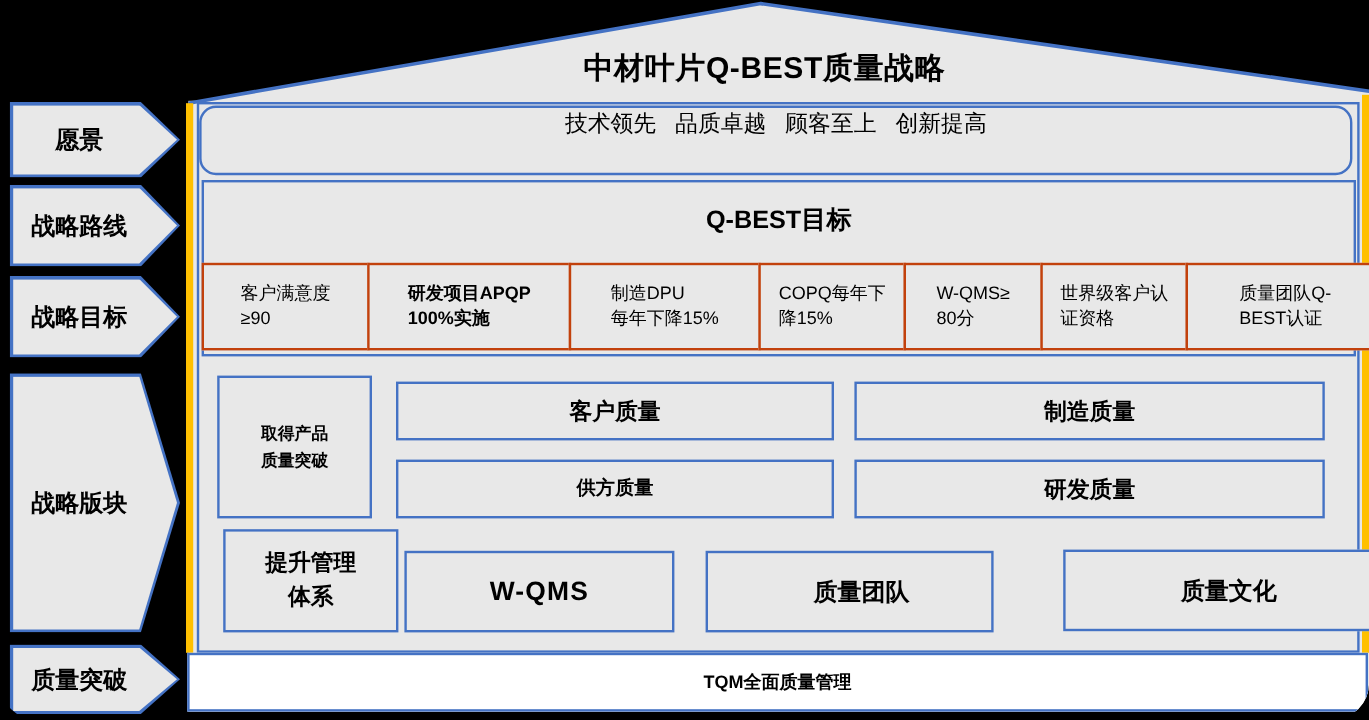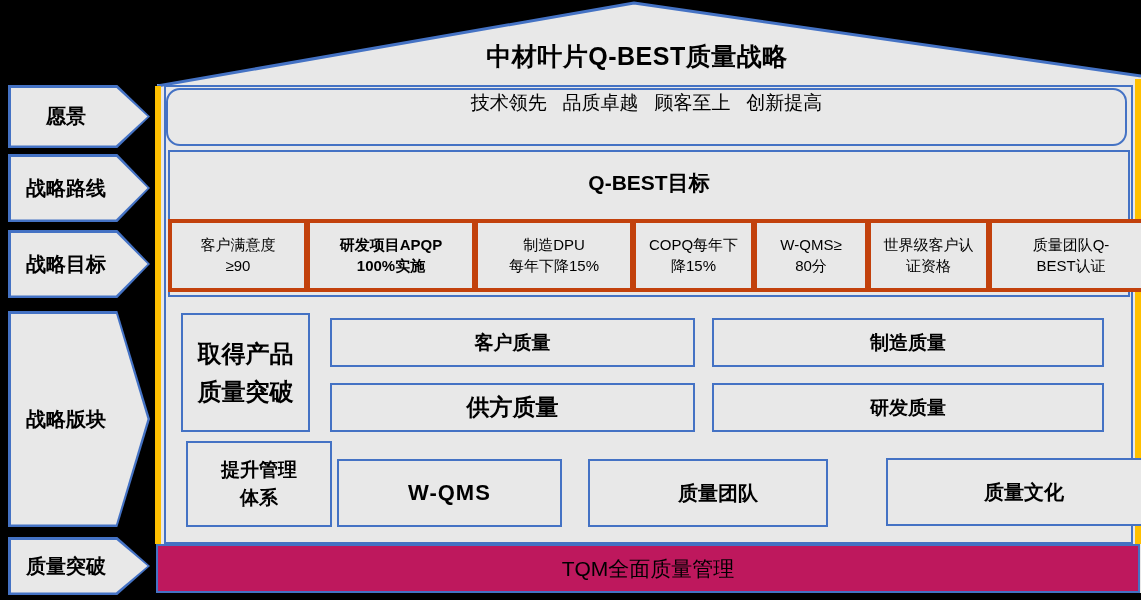--- a/index.html
+++ b/index.html
@@ -1,18 +1,18 @@
 <!DOCTYPE html>
 <html><head>
 <meta charset="utf-8">
 <style>
   html,body{margin:0;padding:0;background:#000;}
   #stage{
     position:relative;width:1141px;height:600px;background:#000;overflow:hidden;
-    font-family:"Liberation Sans","DejaVu Sans",sans-serif;color:#000;
+    font-family:"Liberation Sans","DejaVu Sans",sans-serif;color:#000;border-radius:31px;
   }
   
   .wall{position:absolute;left:157px;top:84px;width:984px;height:509px;background:#E8E8E8;}
   
   .roof{position:absolute;left:157px;top:0;width:984px;height:92px;}
   .main-title{
     position:absolute;left:277px;top:40px;width:720px;text-align:center;
     font-size:25px;font-weight:bold;letter-spacing:.5px;
   }
   
@@ -28,53 +28,53 @@
     background:#E8E8E8;border:2px solid #4472C4;border-radius:14px;
     display:flex;align-items:flex-start;justify-content:center;
     font-size:19px;white-space:pre;
   }
   
   .qbest{position:absolute;left:168px;top:150px;width:962px;height:147px;box-sizing:border-box;
     border:2px solid #4472C4;}
   .qbest-title{margin-top:17px;text-align:center;font-size:21px;font-weight:bold;}
   .goal-row{position:absolute;left:168px;top:219px;width:962px;height:73px;display:flex;}
   .goal{
-    box-sizing:border-box;border:4px solid #c2410c;background:#E8E8E8;
-    display:flex;align-items:center;justify-content:center;text-align:center;
+    box-sizing:border-box;border:2px solid #c2410c;background:#E8E8E8;
+    display:flex;align-items:center;justify-content:center;
     font-size:15px;line-height:1.35;white-space:pre-line;flex:none;
   }
   .goal + .goal{margin-left:-2px;}
   .goal:nth-child(1){width:140px;}
   .goal:nth-child(2){width:170px;font-weight:bold;}
   .goal:nth-child(3){width:160px;}
   .goal:nth-child(4){width:123px;}
   .goal:nth-child(5){width:116px;}
   .goal:nth-child(6){width:123px;}
   .goal:nth-child(7){width:166px;}
   
   .bbox{
     position:absolute;box-sizing:border-box;border:2px solid #4472C4;background:#E8E8E8;
     display:flex;align-items:center;justify-content:center;text-align:center;
     font-weight:bold;white-space:pre-line;
   }
-  .b-breakthrough{left:181px;top:313px;width:129px;height:119px;font-size:24px;line-height:1.55;}
+  .b-breakthrough{left:181px;top:313px;width:129px;height:119px;font-size:14px;line-height:1.55;}
   .b-customer{left:330px;top:318px;width:365px;height:49px;font-size:19px;}
   .b-manufacturing{left:712px;top:318px;width:392px;height:49px;font-size:19px;}
-  .b-supplier{left:330px;top:383px;width:365px;height:49px;font-size:23px;}
+  .b-supplier{left:330px;top:383px;width:365px;height:49px;font-size:16px;}
   .b-rd{left:712px;top:383px;width:392px;height:49px;font-size:19px;}
   .b-management{left:186px;top:441px;width:146px;height:86px;font-size:19px;line-height:1.5;}
   .b-wqms{left:337px;top:459px;width:225px;height:68px;font-size:22px;letter-spacing:1px;}
   .b-team{left:588px;top:459px;width:240px;height:68px;font-size:20px;padding-left:20px;}
   .b-culture{left:872px;top:458px;width:276px;height:68px;font-size:20px;margin-left:14px;}
   
   .tqm{
     position:absolute;left:156px;top:544px;width:984px;height:49px;box-sizing:border-box;
-    border:2px solid #4472C4;background:#be185d;
+    border:2px solid #4472C4;background:#ffffff;
     display:flex;align-items:center;justify-content:center;
-    font-size:21px;font-weight:normal;
+    font-size:15px;font-weight:bold;
   }
   
   .arrow{position:absolute;left:8px;width:142px;}
   .arrow-outer{position:absolute;inset:0;background:#4472C4;
     clip-path:polygon(0 0,77% 0,100% 50%,77% 100%,0 100%);}
   .arrow-inner{position:absolute;inset:2.5px;background:#E8E8E8;
     clip-path:polygon(0 0,77% 0,100% 50%,77% 100%,0 100%);}
   .arrow-label{
     position:absolute;inset:0;display:flex;align-items:center;justify-content:center;
     padding-right:26px;font-size:20px;font-weight:bold;

